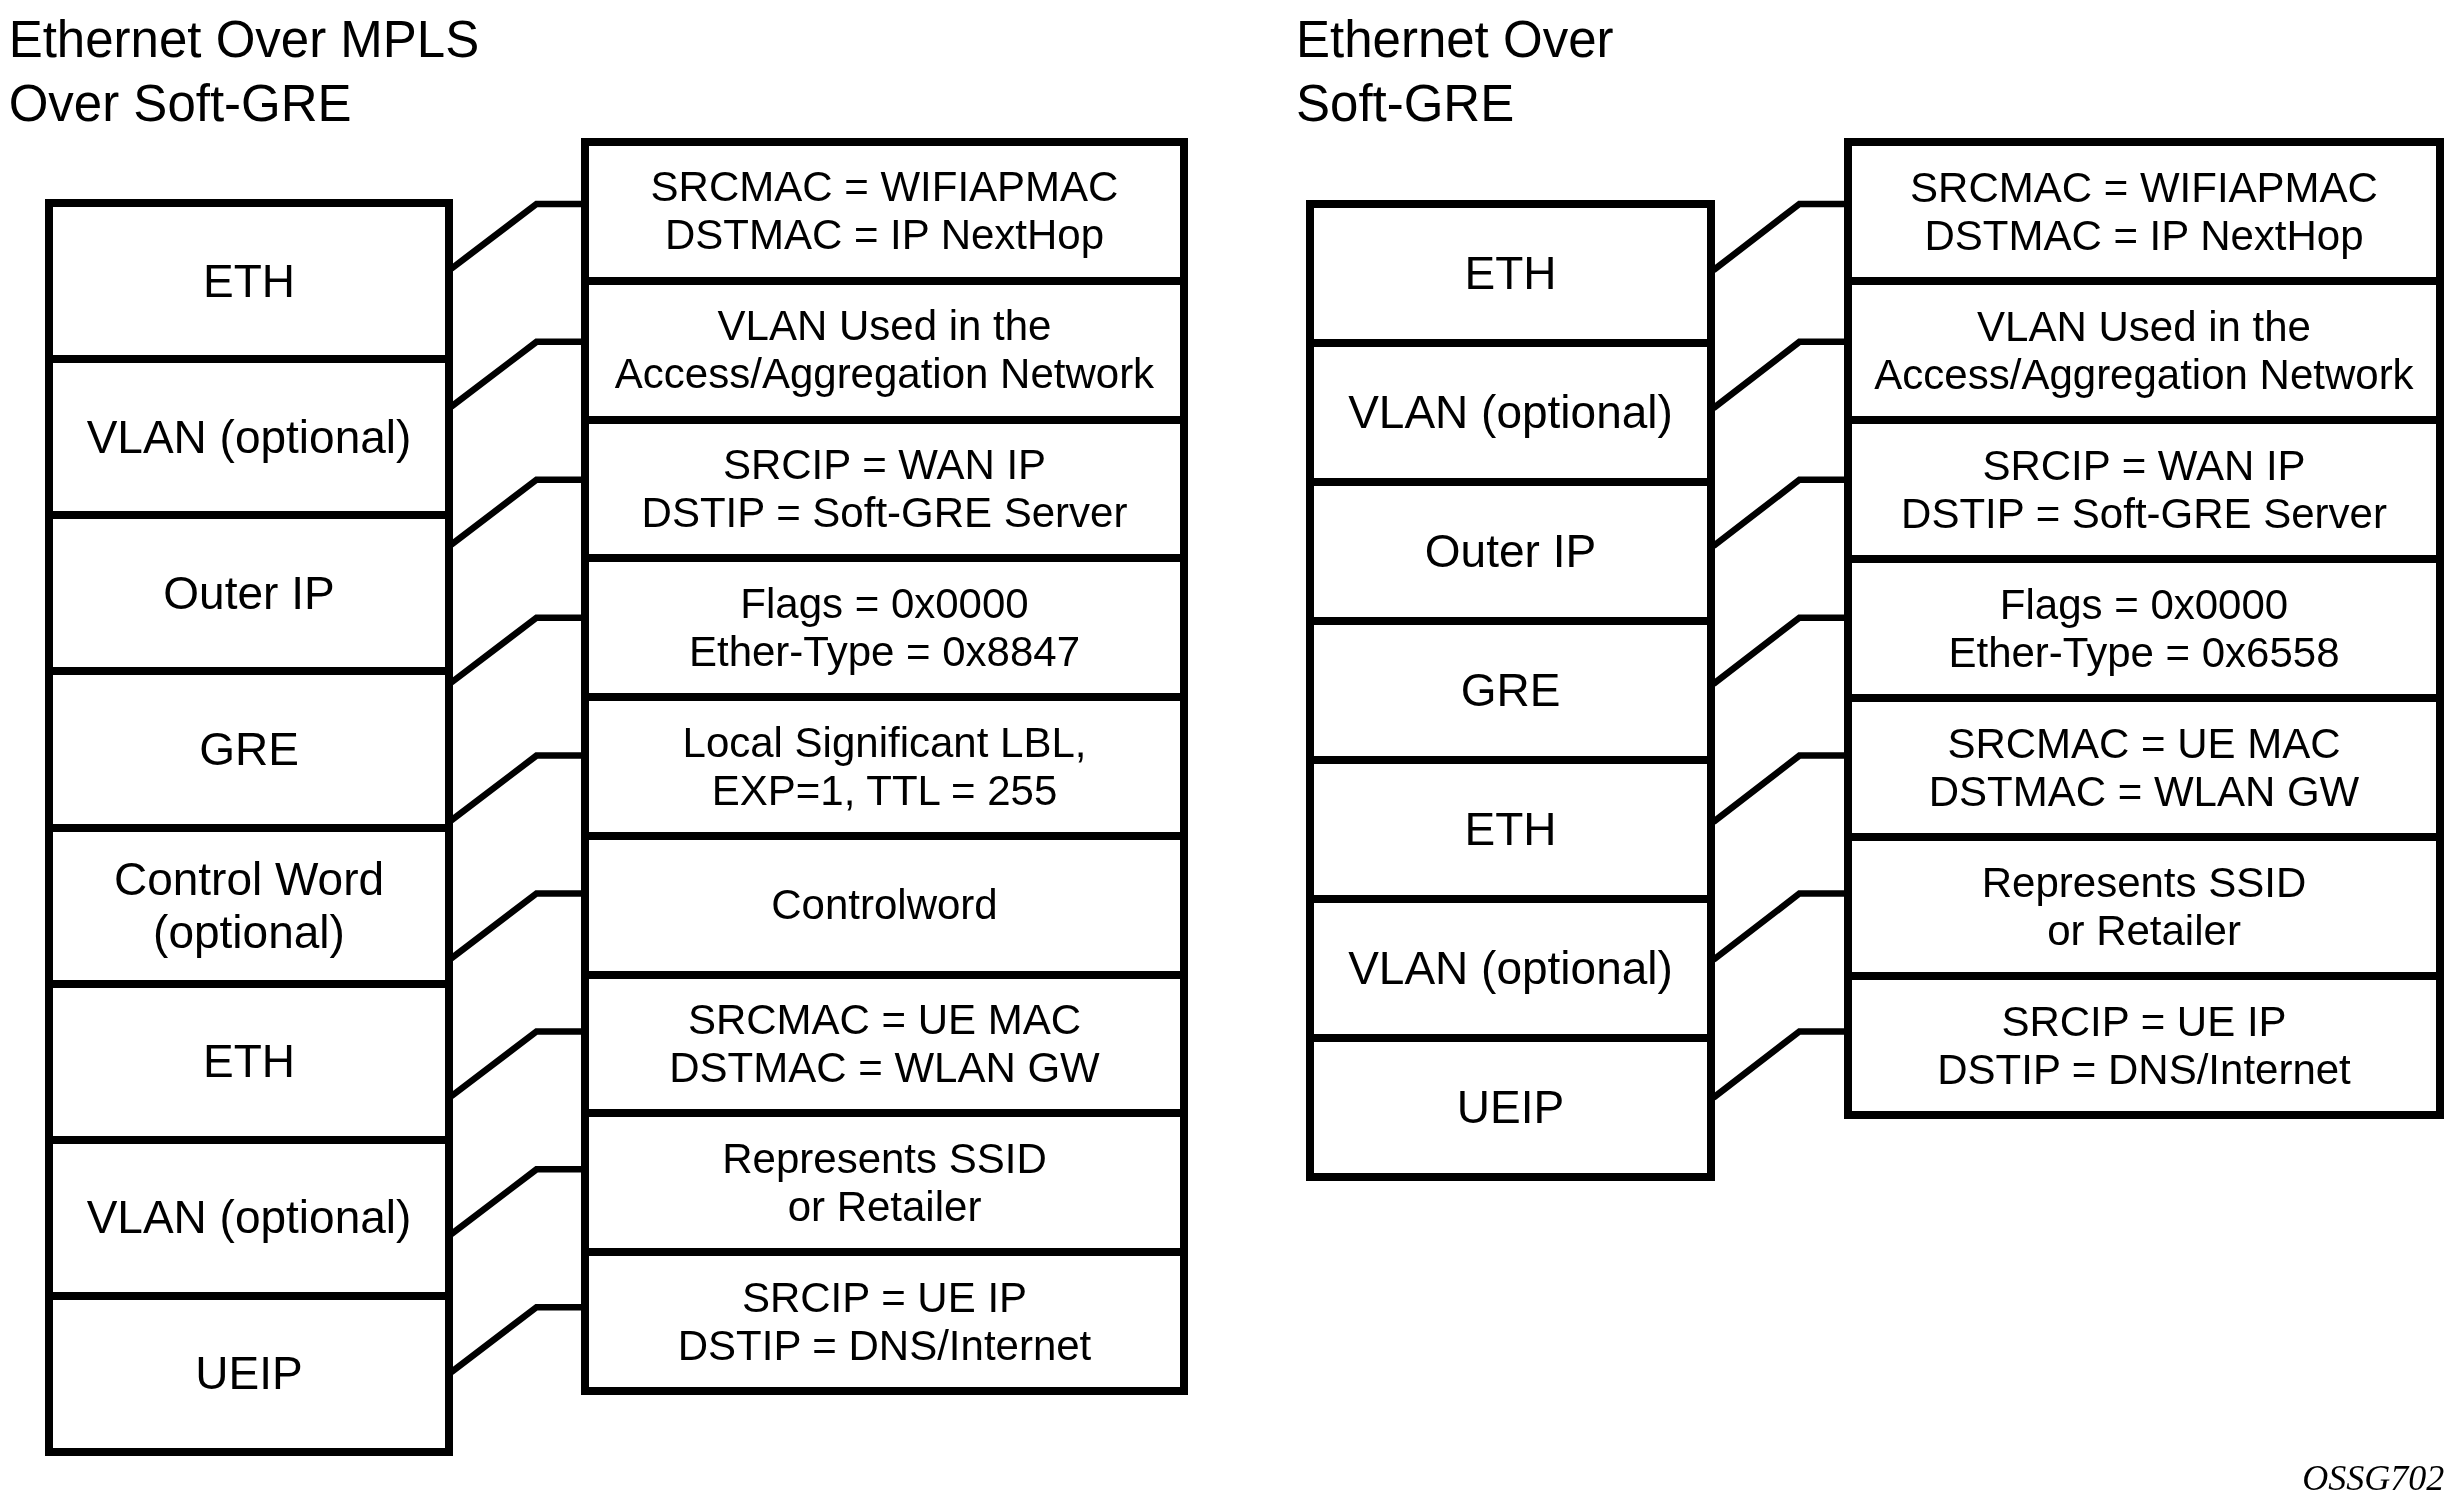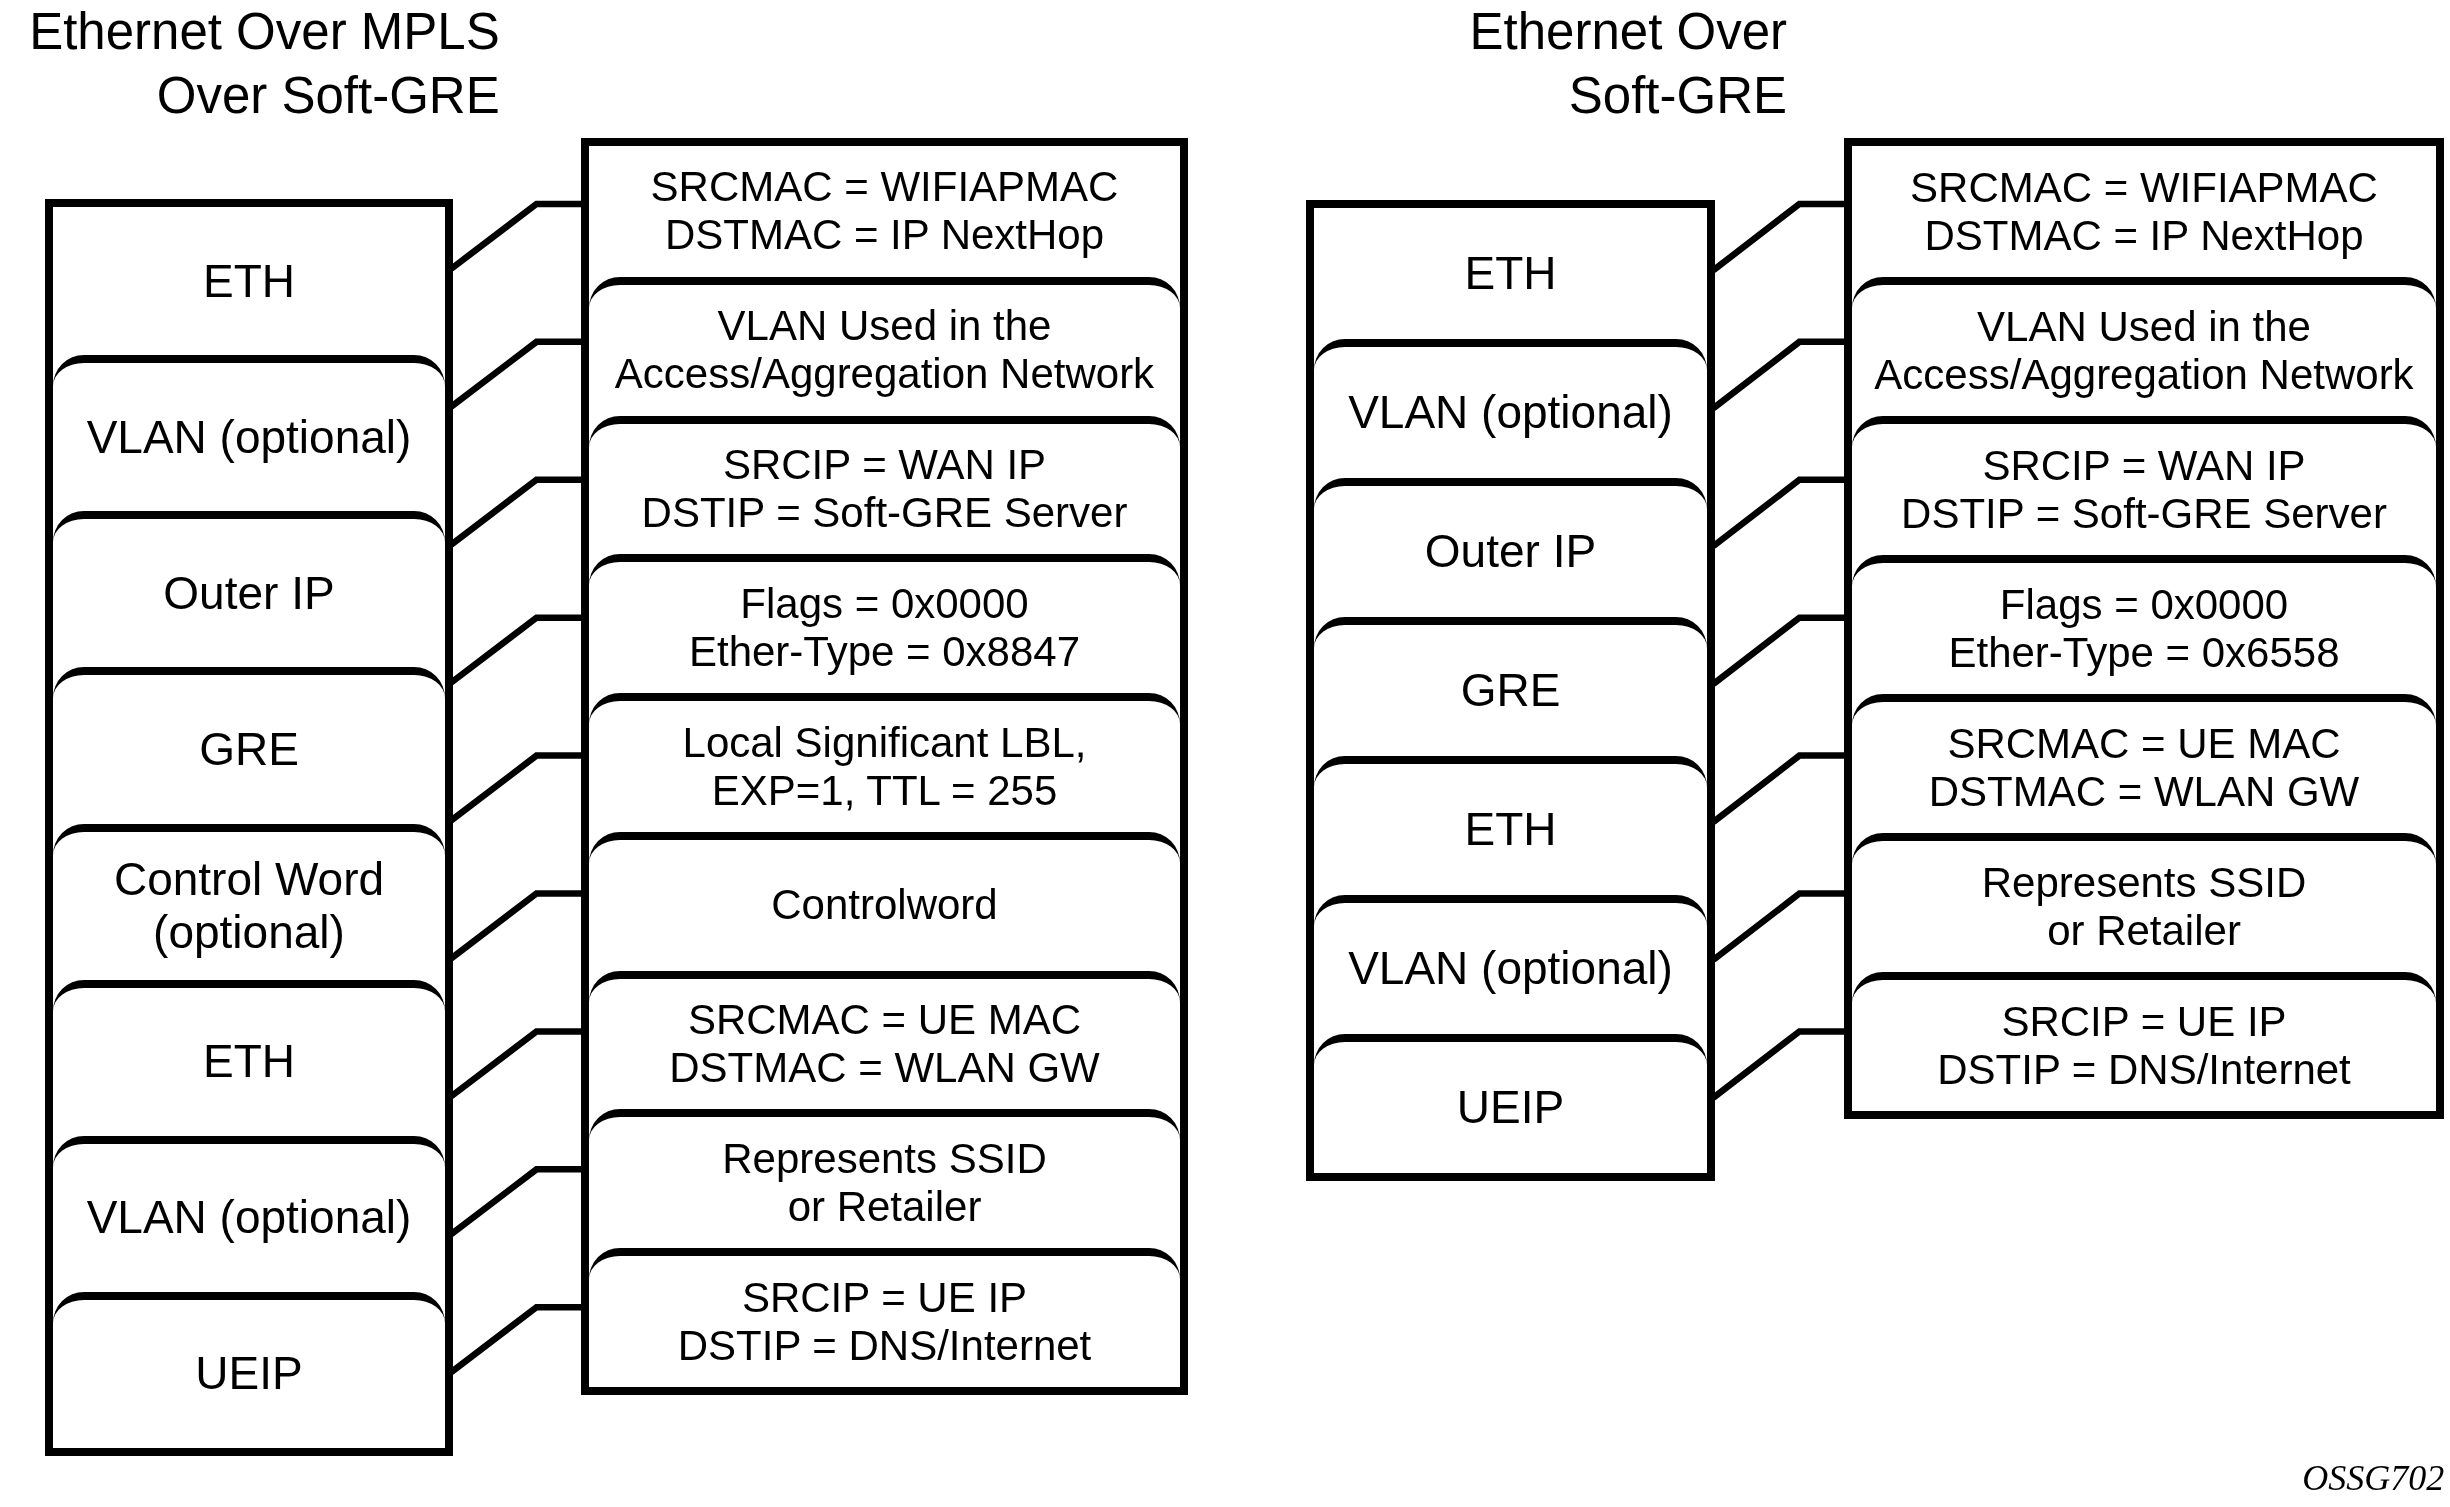--- a/index.html
+++ b/index.html
@@ -12,45 +12,46 @@
     font-family: "Liberation Sans", sans-serif;
     overflow: hidden;
   }
   .connector-svg {
     position: absolute;
     left: 0; top: 0;
     width: 2450px; height: 1508px;
   }
   .diagram-title {
     position: absolute;
-    text-align: right;
+    text-align: left;
     font-size: 51px;
     line-height: 64px;
     white-space: pre;
+    margin-top: 8px;
   }
   .col {
     position: absolute;
     background: #ffffff;
     border: 8px solid #000000;
     box-sizing: border-box;
     display: flex;
     flex-direction: column;
   }
   .box {
     flex: 1 1 0;
     display: flex;
     flex-direction: column;
     align-items: center;
     justify-content: center;
     text-align: center;
     font-size: 46px;
     line-height: 53px;
     box-sizing: border-box;
   }
-  .box + .box { border-top: 8px solid #000000; border-radius: 31px; }
+  .box + .box { border-top: 8px solid #000000; }
   .desc .box { font-size: 42px; line-height: 48px; }
   .figure-id {
     position: absolute;
     font-family: "Liberation Serif", serif;
     font-style: italic;
     font-size: 36px;
     line-height: 39px;
   }
 </style>
 </head>

